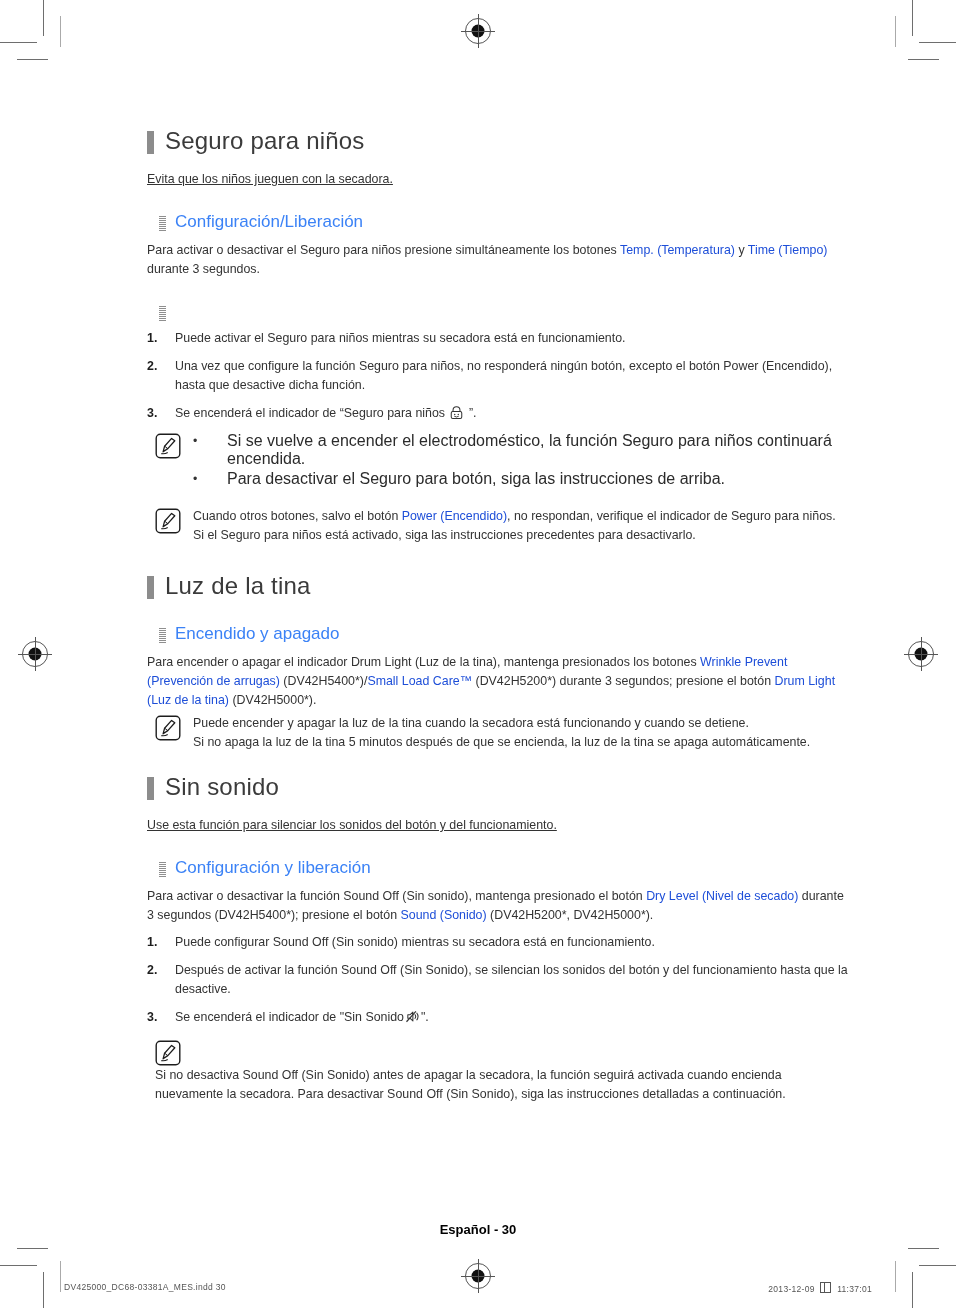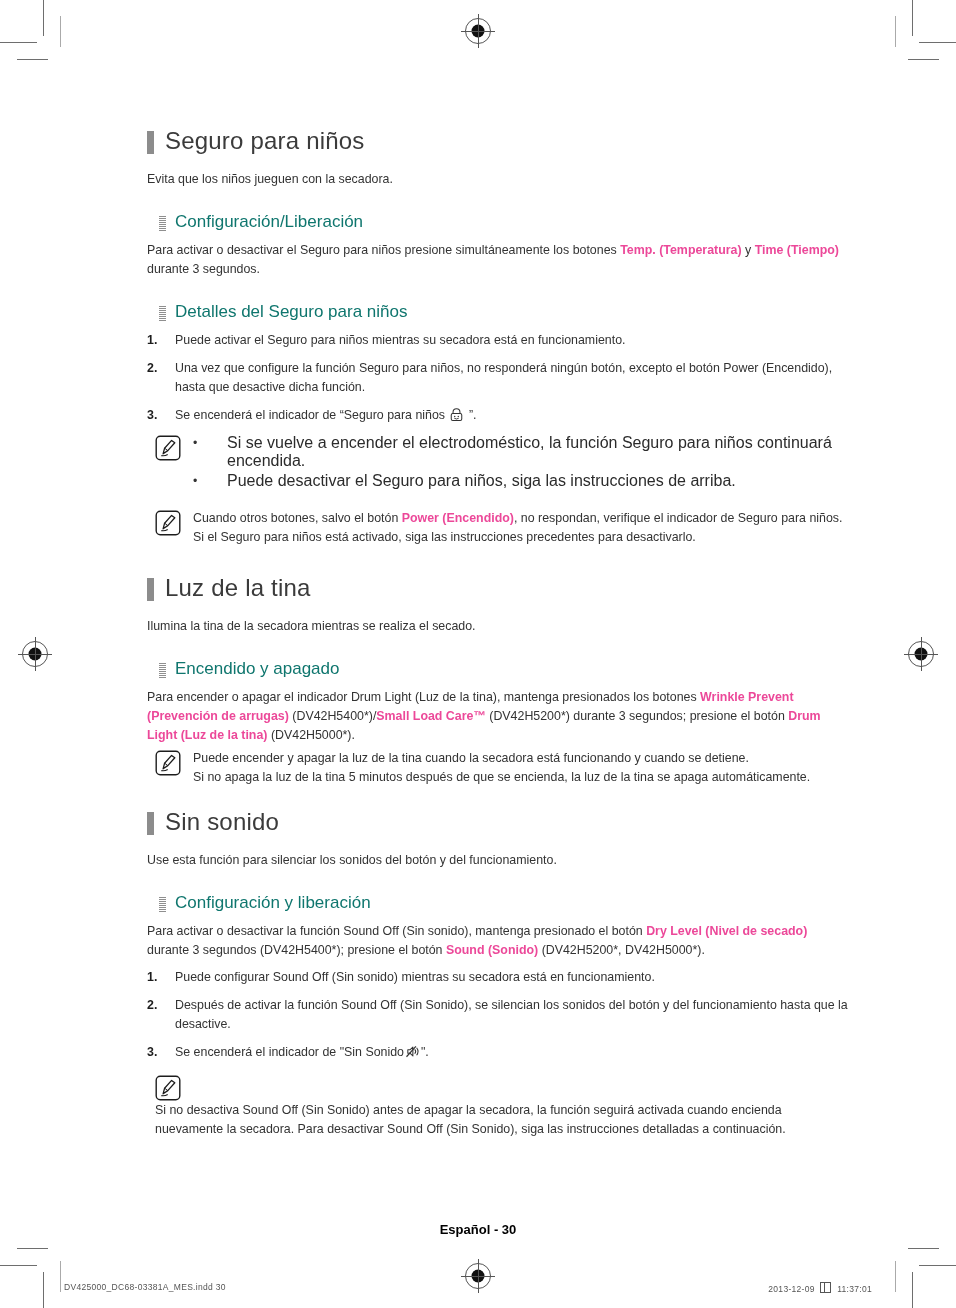--- a/index.html
+++ b/index.html
@@ -87,32 +87,32 @@
     height: 15px;
     margin-right: 9px;
     margin-top: 5px;
     flex: 0 0 auto;
     background-image: repeating-linear-gradient(
       to bottom, #8f8f8f 0px, #8f8f8f 1px, #ffffff 1px, #ffffff 2px);
   }
   .h2-text {
     font-size: 17px;
     line-height: 22px;
-    color: #0f766e;
+    color: #3b82f6;
   }
 
   p.body {
     margin: 0 0 4px 0;
     font-size: 12.4px;
     line-height: 19px;
     color: #333;
   }
-  p.lead { margin-bottom: 2px; }
-
-  b, strong { font-weight: 700; color: #ec4899; }
+  p.lead { margin-bottom: 2px; text-decoration: underline; }
+
+  b, strong { font-weight: 400; color: #1d4ed8; }
 
   
   ol.numlist {
     list-style: none;
     margin: 8px 0 0 0;
     padding: 0;
   }
   ol.numlist > li {
     display: flex;
     margin-bottom: 9px;
@@ -262,21 +262,20 @@
       <p class="body lead">Evita que los niños jueguen con la secadora.</p>
 
       <div class="h2">
         <span class="h2-bar"></span>
         <span class="h2-text">Configuración/Liberación</span>
       </div>
       <p class="body"><span>Para activar o desactivar el Seguro para niños presione simultáneamente los botones </span><b>Temp. (Temperatura)</b><span> y </span><b>Time (Tiempo)</b><span> durante 3 segundos.</span></p>
 
       <div class="h2">
         <span class="h2-bar"></span>
-        <span class="h2-text">Detalles del Seguro para niños</span>
       </div>
 
       <ol class="numlist">
         <li>
           <span class="num">1.</span>
           <span class="li-text">Puede activar el Seguro para niños mientras su secadora está en funcionamiento.</span>
         </li>
         <li>
           <span class="num">2.</span>
           <span class="li-text">Una vez que configure la función Seguro para niños, no responderá ningún botón, excepto el botón Power (Encendido), hasta que desactive dicha función.</span>
@@ -307,21 +306,21 @@
           </svg>
         </span>
         <div class="note-body">
           <ul class="bullets">
             <li>
               <span class="dot">•</span>
               <span>Si se vuelve a encender el electrodoméstico, la función Seguro para niños continuará encendida.</span>
             </li>
             <li>
               <span class="dot">•</span>
-              <span>Puede desactivar el Seguro para niños, siga las instrucciones de arriba.</span>
+              <span>Para desactivar el Seguro para botón, siga las instrucciones de arriba.</span>
             </li>
           </ul>
         </div>
       </div>
 
       <div class="note" style="margin-top:16px;">
         <span class="note-icon">
           <svg viewBox="0 0 26 26" width="26" height="26">
             <rect x="1.2" y="1.2" width="23.6" height="23.6" rx="4" ry="4" fill="none" stroke="#1d1d1d" stroke-width="1.4"></rect>
             <path d="M16.6 5.4 L9.6 13.2 l-1.5 5.6 4.7-3.2 7.0-7.8 z" fill="none" stroke="#1d1d1d" stroke-width="1.3" stroke-linejoin="round"></path>
@@ -333,21 +332,20 @@
           <p><span>Cuando otros botones, salvo el botón </span><b>Power (Encendido)</b><span>, no respondan, verifique el indicador de Seguro para niños. Si el Seguro para niños está activado, siga las instrucciones precedentes para desactivarlo.</span></p>
         </div>
       </div>
     </section>
 
     <section style="margin-top:26px;">
       <div class="h1">
         <span class="h1-bar"></span>
         <span class="h1-text">Luz de la tina</span>
       </div>
-      <p class="body lead">Ilumina la tina de la secadora mientras se realiza el secado.</p>
 
       <div class="h2">
         <span class="h2-bar"></span>
         <span class="h2-text">Encendido y apagado</span>
       </div>
       <p class="body"><span>Para encender o apagar el indicador Drum Light (Luz de la tina), mantenga presionados los botones </span><b>Wrinkle Prevent (Prevención de arrugas)</b><span> (DV42H5400*)/</span><b>Small Load Care™</b><span> (DV42H5200*) durante 3 segundos; presione el botón </span><b>Drum Light (Luz de la tina)</b><span> (DV42H5000*).</span></p>
 
       <div class="note" style="margin-top:0;">
         <span class="note-icon">
           <svg viewBox="0 0 26 26" width="26" height="26">

